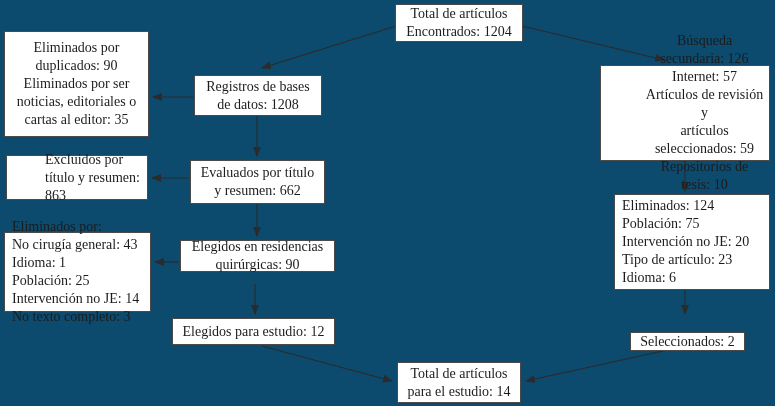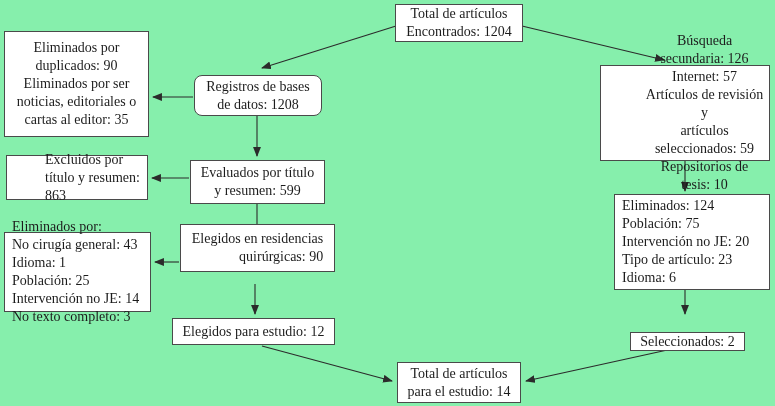--- a/index.html
+++ b/index.html
@@ -4,21 +4,21 @@
 <style>
   html, body {
     margin: 0;
     padding: 0;
     background: #ffffff;
   }
   #stage {
     position: relative;
     width: 775px;
     height: 406px;
-    background: #86efac;
+    background: #0c4a6e;
     font-family: "Liberation Serif", "DejaVu Serif", serif;
     color: #1c1c1c;
     overflow: hidden;
   }
   #arrow-layer {
     position: absolute;
     left: 0;
     top: 0;
     width: 775px;
     height: 406px;
@@ -82,61 +82,61 @@
   </div>
 
   <div class="box center" style="left:4px; top:31px; width:145px; height:106px;">
     <span class="box-text">Eliminados por
 duplicados: 90
 Eliminados por ser
 noticias, editoriales o
 cartas al editor: 35</span>
   </div>
 
-  <div class="box center" style="left:194px; top:75px; width:128px; height:41px;border-radius:8px;">
+  <div class="box center" style="left:194px; top:75px; width:128px; height:41px;">
     <span class="box-text">Registros de bases
 de datos: 1208</span>
   </div>
 
   <div class="box center" style="left:600px; top:65px; width:170px; height:96px;padding-left:44px;">
     <span class="box-text">Búsqueda secundaria: 126
 Internet: 57
 Artículos de revisión y
 artículos seleccionados: 59
 Repositorios de tesis: 10</span>
   </div>
 
   <div class="box left" style="left:6px; top:155px; width:142px; height:45px;padding-left:38px;">
     <span class="box-text">Excluidos por
 título y resumen: 863</span>
   </div>
 
   <div class="box center" style="left:190px; top:160px; width:135px; height:44px;">
     <span class="box-text">Evaluados por título
-y resumen: 599</span>
+y resumen: 662</span>
   </div>
 
   <div class="box left" style="left:614px; top:194px; width:156px; height:96px;">
     <span class="box-text">Eliminados: 124
 Población: 75
 Intervención no JE: 20
 Tipo de artículo: 23
 Idioma: 6</span>
   </div>
 
   <div class="box left" style="left:4px; top:232px; width:147px; height:80px;">
     <span class="box-text">Eliminados por:
 No cirugía general: 43
 Idioma: 1
 Población: 25
 Intervención no JE: 14
 No texto completo: 3</span>
   </div>
 
-  <div class="box center" style="left:180px; top:224px; width:155px; height:48px;text-align:right;">
+  <div class="box center" style="left:180px; top:240px; width:155px; height:32px;">
     <span class="box-text">Elegidos en residencias
 quirúrgicas: 90</span>
   </div>
 
   <div class="box center" style="left:172px; top:318px; width:163px; height:27px;">
     <span class="box-text">Elegidos para estudio: 12</span>
   </div>
 
   <div class="box center" style="left:630px; top:318px; width:115px; height:19px;margin-top:14px;">
     <span class="box-text">Seleccionados: 2</span>

